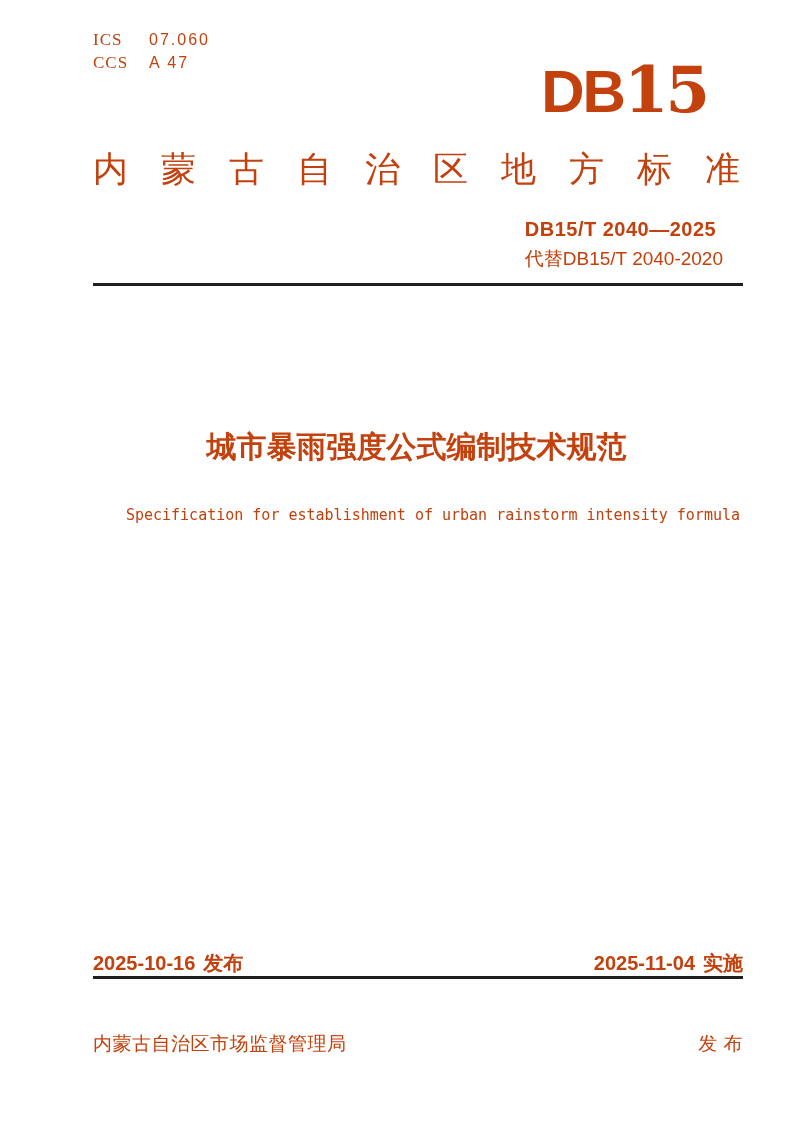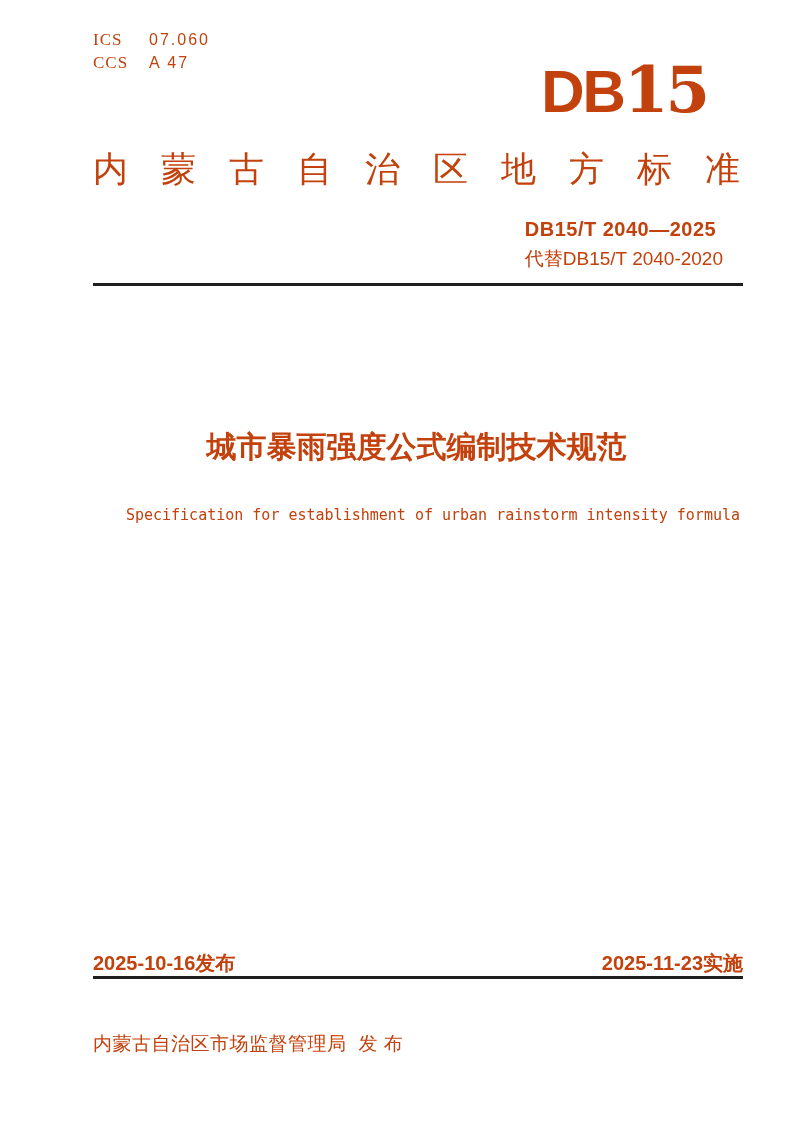--- a/index.html
+++ b/index.html
@@ -134,30 +134,30 @@
     position: absolute;
     left: 93px;
     top: 950px;
     width: 650px;
     display: flex;
     justify-content: space-between;
     font-size: 20px;
     font-weight: bold;
     white-space: nowrap;
   }
-  .date-label { }
+  .date-label { margin-left: 8px; }
 
   
   .publisher-row {
     position: absolute;
     left: 93px;
     top: 1031px;
     width: 650px;
     display: flex;
-    justify-content: flex-start;
+    justify-content: space-between;
     gap: 12px;
     font-size: 19px;
     font-weight: 500;
     letter-spacing: 0.5px;
     white-space: nowrap;
   }
 </style>
 </head>
 <body>
 
@@ -200,21 +200,21 @@
 
   <div class="doc-title">城市暴雨强度公式编制技术规范</div>
 
   <div class="doc-title-en">Specification for establishment of urban rainstorm intensity formula</div>
 
   <div class="dates-row">
     <div>
       <span>2025-10-16</span><span class="date-label">发布</span>
     </div>
     <div>
-      <span>2025-11-23</span><span class="date-label">实施</span>
+      <span>2025-11-04</span><span class="date-label">实施</span>
     </div>
   </div>
 
   <div class="rule rule-bottom"></div>
 
   <div class="publisher-row">
     <span>内蒙古自治区市场监督管理局</span>
     <span>发 布</span>
   </div>
 

